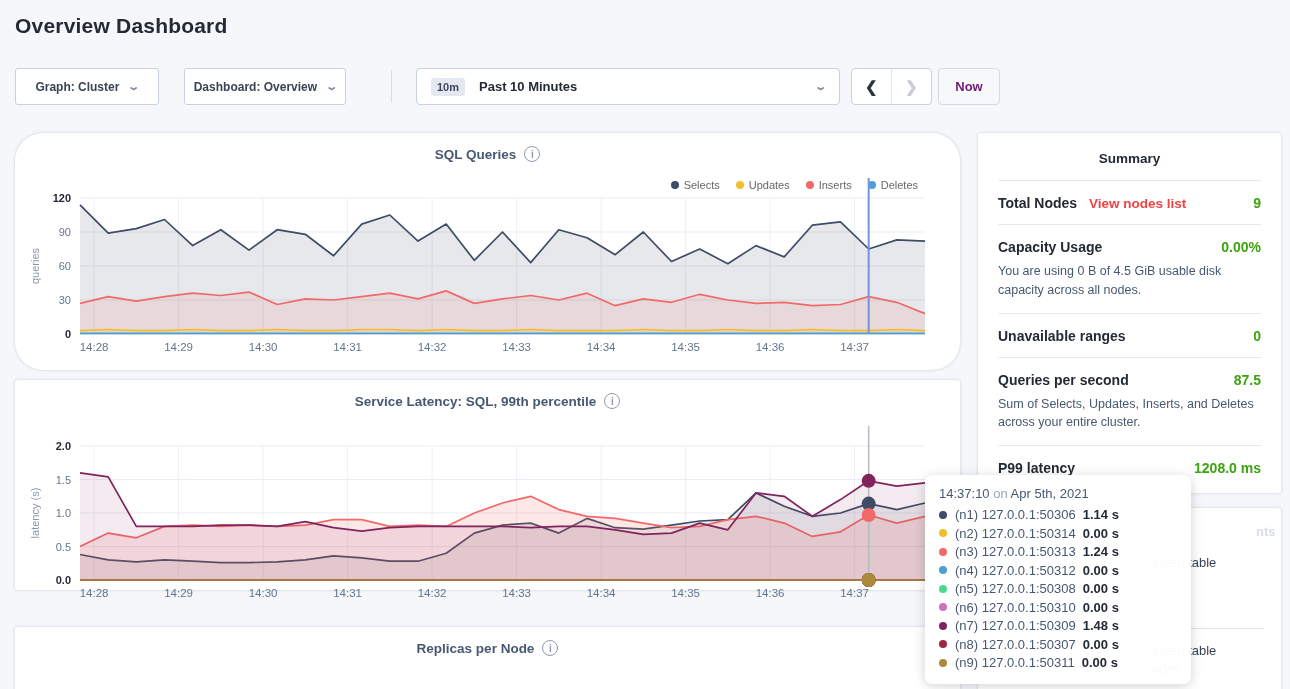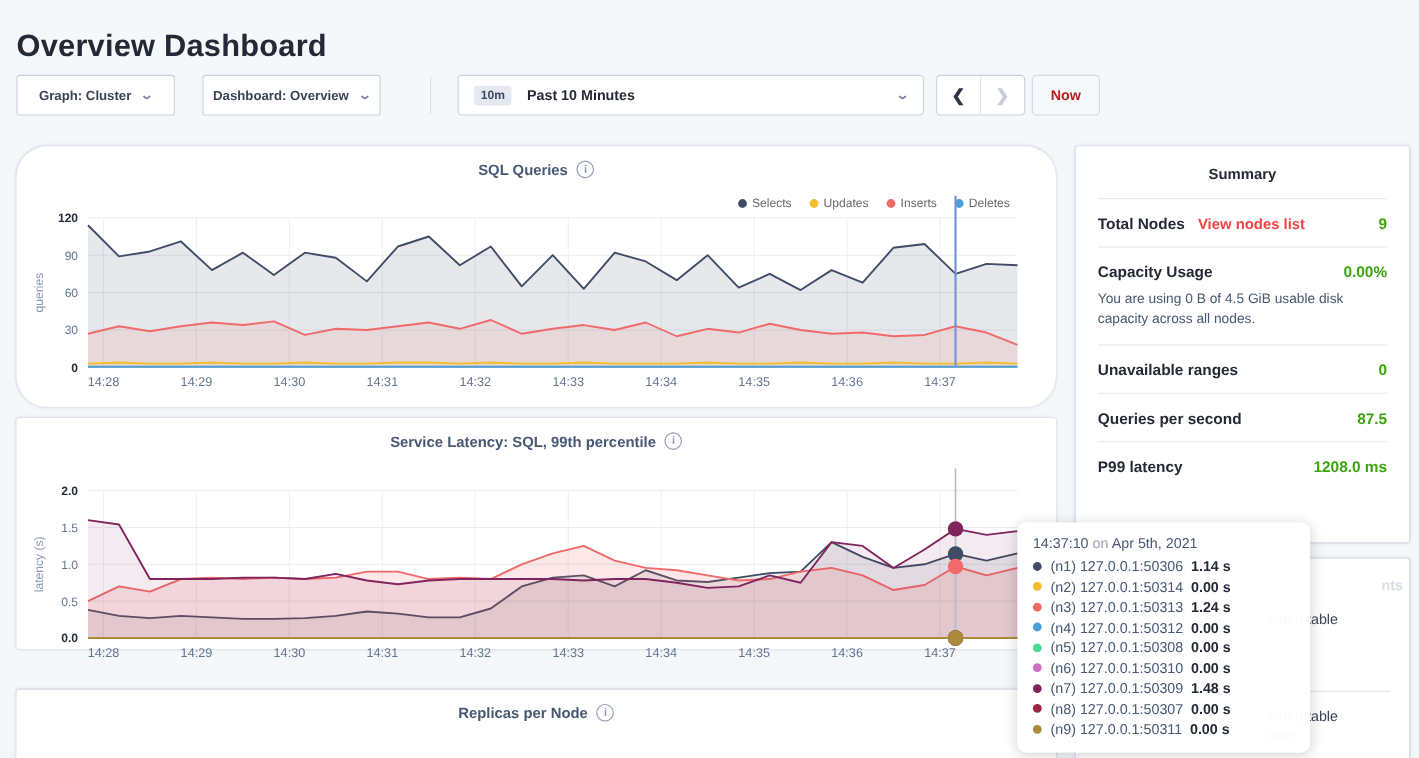--- a/index.html
+++ b/index.html
@@ -1,37 +1,37 @@
 <!DOCTYPE html>
 <html><head>
 <meta charset="utf-8">
 <style>
   * { margin:0; padding:0; box-sizing:border-box; }
   html,body { background:#eef1f5; }
   body { font-family:"Liberation Sans", sans-serif; }
   #page { position:relative; width:1290px; height:689px; background:#f5f7fa; overflow:hidden; }
 
   
-  .page-title { position:absolute; left:15px; top:14px; font-size:28px; font-weight:600; color:#242a35; letter-spacing:.2px;margin-top:12px; }
+  .page-title { position:absolute; left:15px; top:14px; font-size:21px; font-weight:600; color:#242a35; letter-spacing:.2px; }
 
   
   .ctl { position:absolute; top:68px; height:37px; background:#fff; border:1px solid #c9d1de; border-radius:3px;
          display:flex; align-items:center; font-size:12px; font-weight:700; color:#394455; cursor:pointer; }
   .ctl .chev { color:#7b87a0; font-size:11px; margin-left:10px; transform:scaleX(1.4); display:inline-block; }
   #graph-dd { left:15px; width:144px; justify-content:center; }
   #dash-dd { left:184px; width:162px; justify-content:center; }
   .vdivider { position:absolute; left:391px; top:70px; width:1px; height:33px; background:#d9dee6; }
   #time-sel { left:416px; width:424px; border-radius:4px; font-size:13px; color:#242a35; padding:0 14px; }
   #time-sel .badge { background:#e4e9f1; color:#3c4least; color:#3c4760; border-radius:3px; font-size:11px; font-weight:700; padding:3px 6px; margin-right:14px; }
   #time-sel .chev { margin-left:auto; }
   .pager { position:absolute; left:851px; top:68px; height:37px; width:81px; background:#fff; border:1px solid #c9d1de; border-radius:4px; display:flex; overflow:hidden; }
   .pager button { width:50%; border:none; background:transparent; font-size:15px; font-weight:700; cursor:pointer; }
   .pager .prev { color:#2c3443; border-right:1px solid #dfe3ea; }
   .pager .next { color:#c6ccd8; }
-  #now-btn { position:absolute; left:938px; top:68px; height:37px; width:62px; background:#f7f8fa; border:1px solid #d4d9e2; border-radius:4px; font-size:13px; font-weight:700; color:#b91c1c; }
+  #now-btn { position:absolute; left:938px; top:68px; height:37px; width:62px; background:#f7f8fa; border:1px solid #d4d9e2; border-radius:4px; font-size:13px; font-weight:700; color:#701a75; }
 
   
   .card { position:absolute; background:#fff; border-radius:3px; box-shadow:0 0 3px rgba(60,80,110,.25); }
   #card-sql { left:15px; top:133px; width:945px; height:237px;border-radius:28px; }
   #card-lat { left:15px; top:380px; width:945px; height:210px; }
   #card-rep { left:15px; top:627px; width:945px; height:80px; }
   #card-sum { left:978px; top:133px; width:303px; height:360px; }
   #card-evt { left:978px; top:508px; width:303px; height:200px; }
 
   .chart-title-row { position:absolute; top:13px; left:0; right:0; display:flex; justify-content:center; align-items:center; gap:8px; }
@@ -259,20 +259,21 @@
         <span class="sum-label">Unavailable ranges</span>
         <span class="sum-value">0</span>
       </div>
     </div>
 
     <div class="sum-row">
       <div class="sum-line">
         <span class="sum-label">Queries per second</span>
         <span class="sum-value">87.5</span>
       </div>
+      <div class="sum-desc">Sum of Selects, Updates, Inserts, and Deletes across your entire cluster.</div>
     </div>
 
     <div class="sum-row">
       <div class="sum-line">
         <span class="sum-label">P99 latency</span>
         <span class="sum-value">1208.0 ms</span>
       </div>
     </div>
   </div>
 

